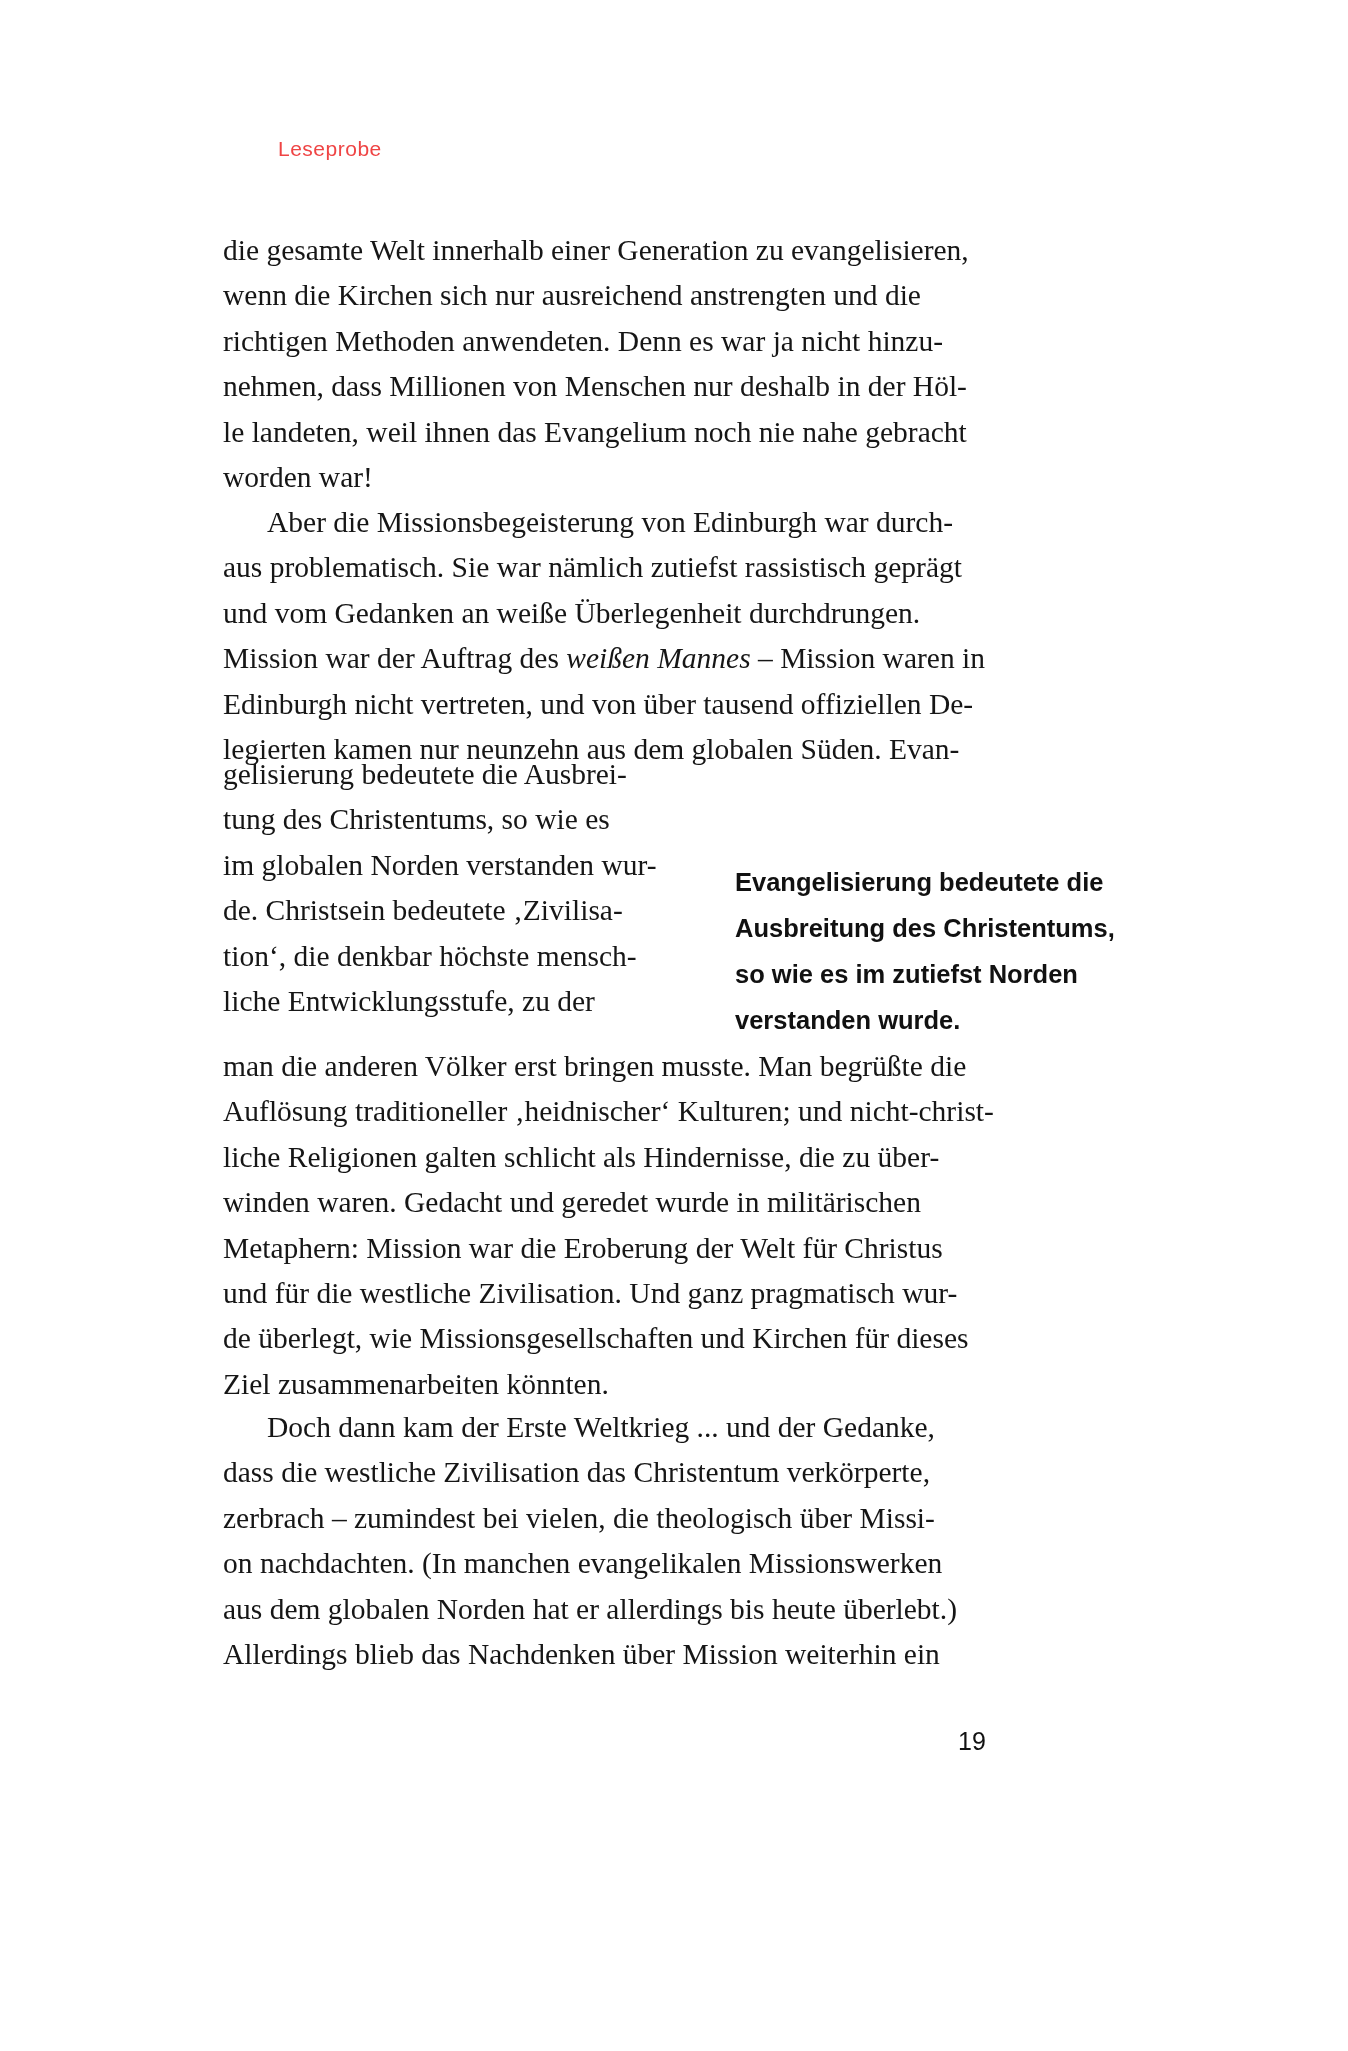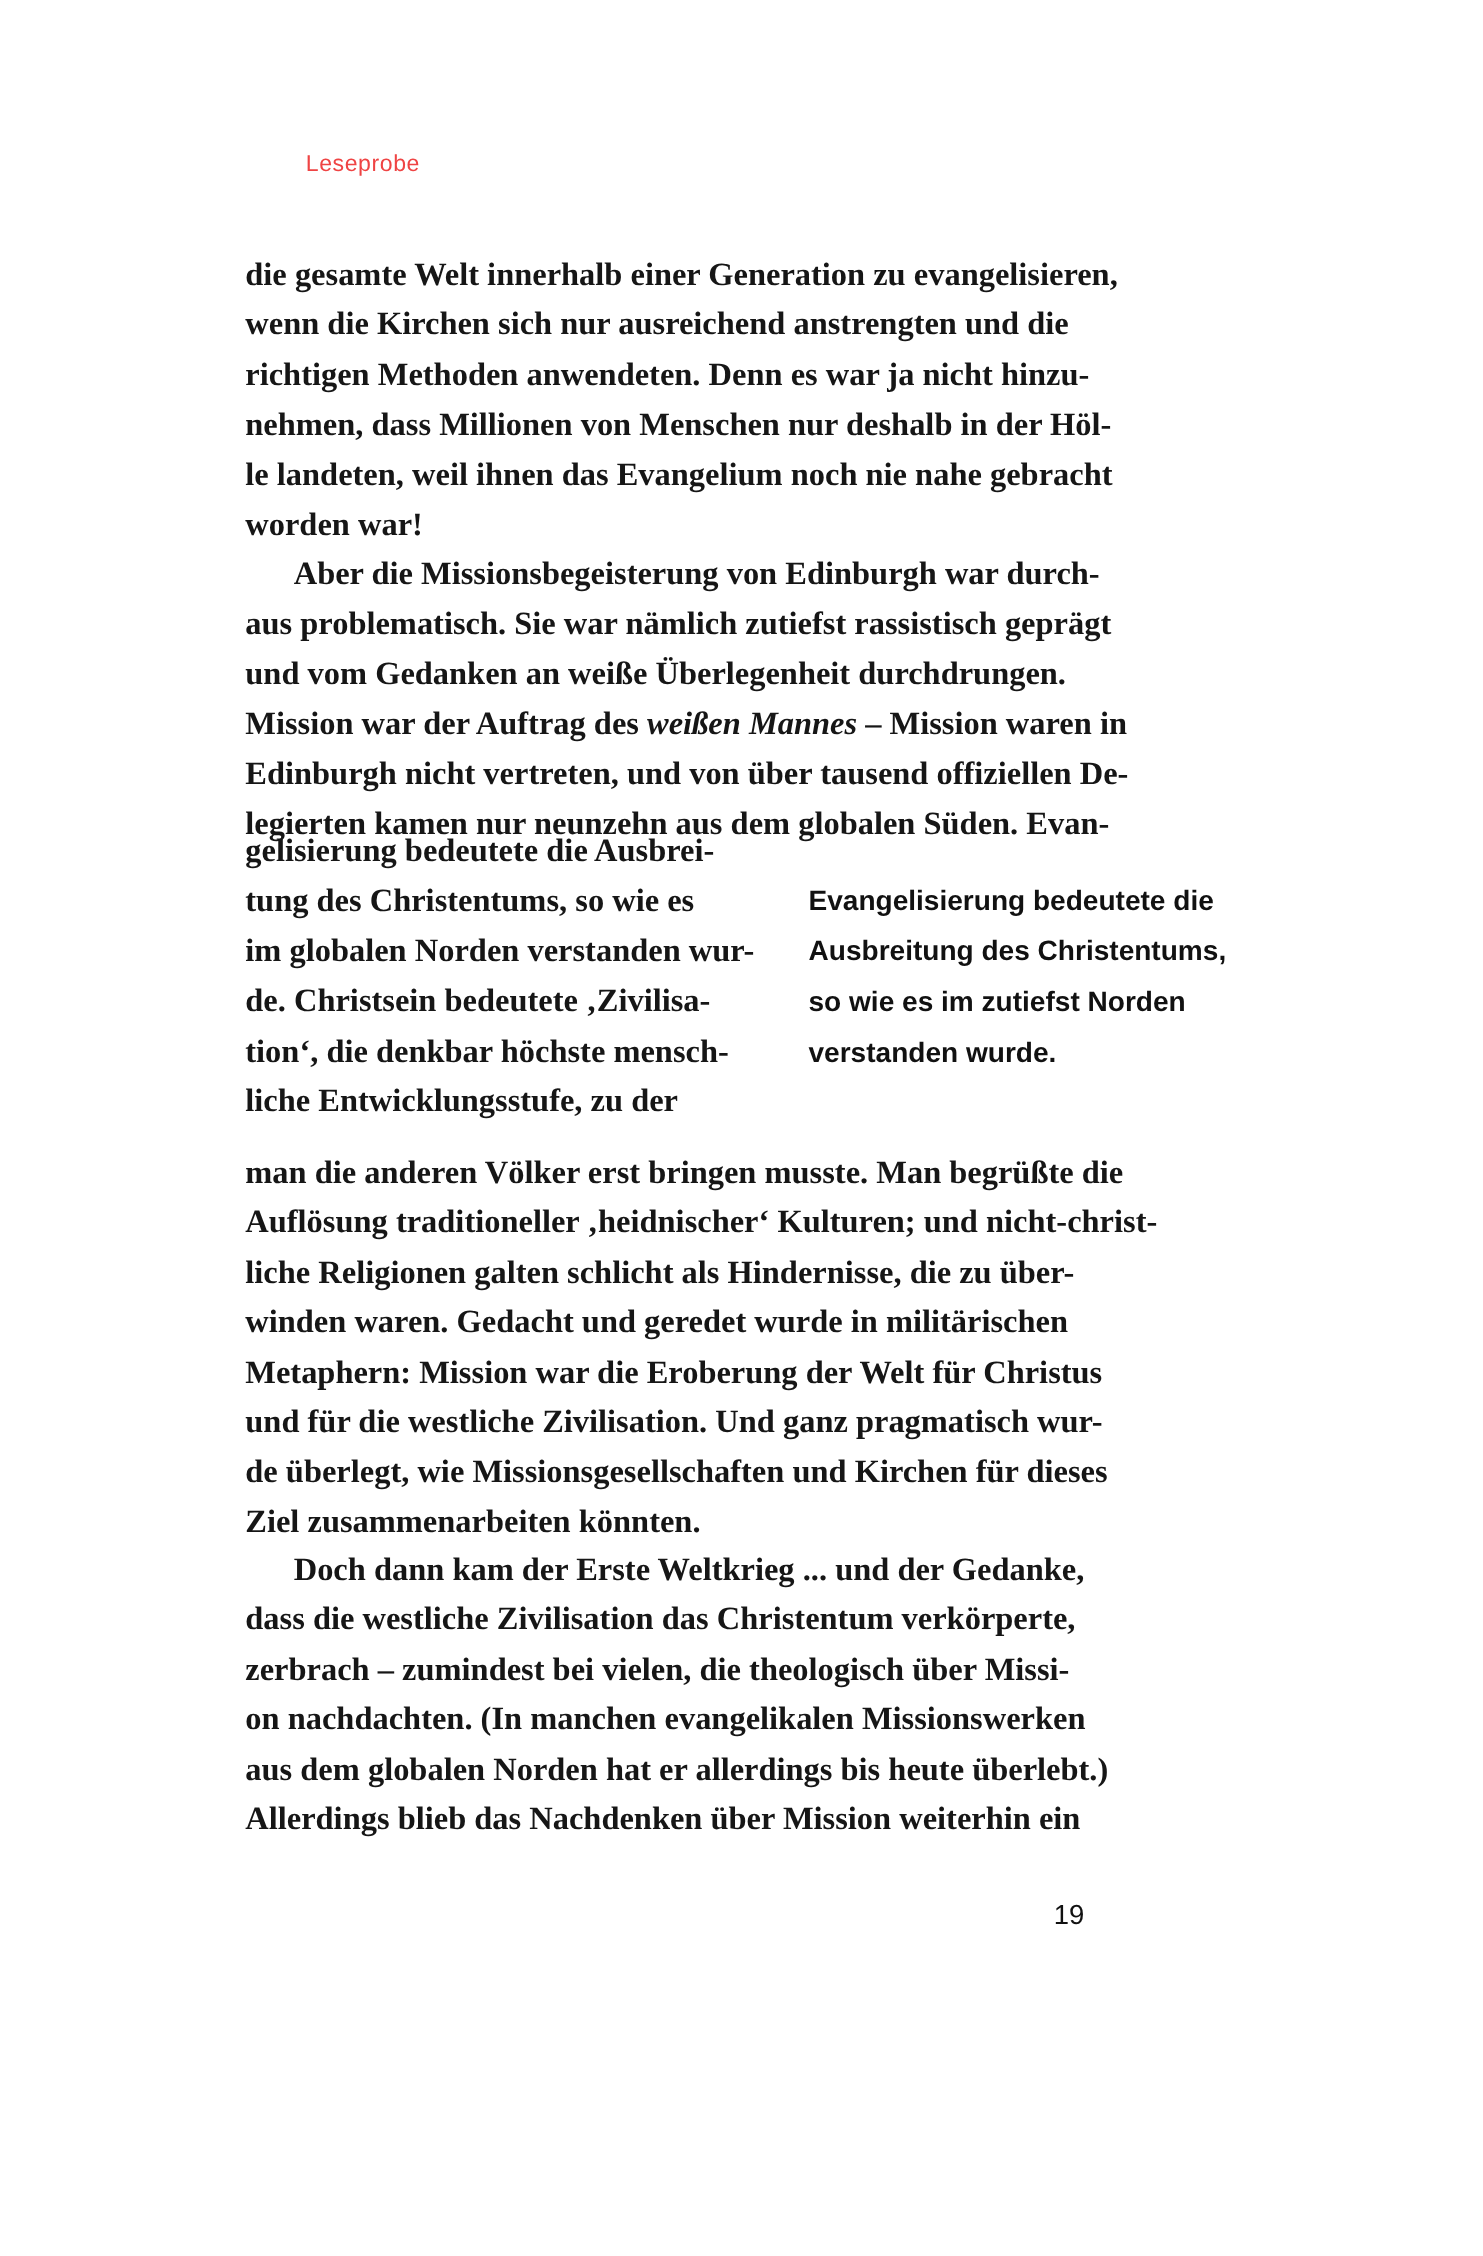--- a/index.html
+++ b/index.html
@@ -24,40 +24,39 @@
       font-size: 29.5px;
       line-height: 45.4px;
       color: #161616;
       text-align: justify;
       hyphens: none;
     }
     .block {
       position: absolute;
       left: 223px;
       width: 849px;
-      font-weight: bold;
     }
     .line {
       display: block;
       white-space: nowrap;
       text-align: justify;
       text-align-last: justify;
       height: 45.4px;
       overflow: visible;
     }
     .line.last {
       text-align-last: left;
     }
     .line.indent { padding-left: 44px; }
     .narrow { width: 481px; }
     em { font-style: italic; }
     .pullquote {
       position: absolute;
       left: 735px;
-      top: 796px;
+      top: 859px;
       width: 410px;
       font-family: "Liberation Sans", sans-serif;
       font-weight: bold;
       font-size: 25.5px;
       line-height: 46px;
       color: #111;
     }
     .pullquote .pq-line { display: block; white-space: nowrap; }
     .page-number {
       position: absolute;

